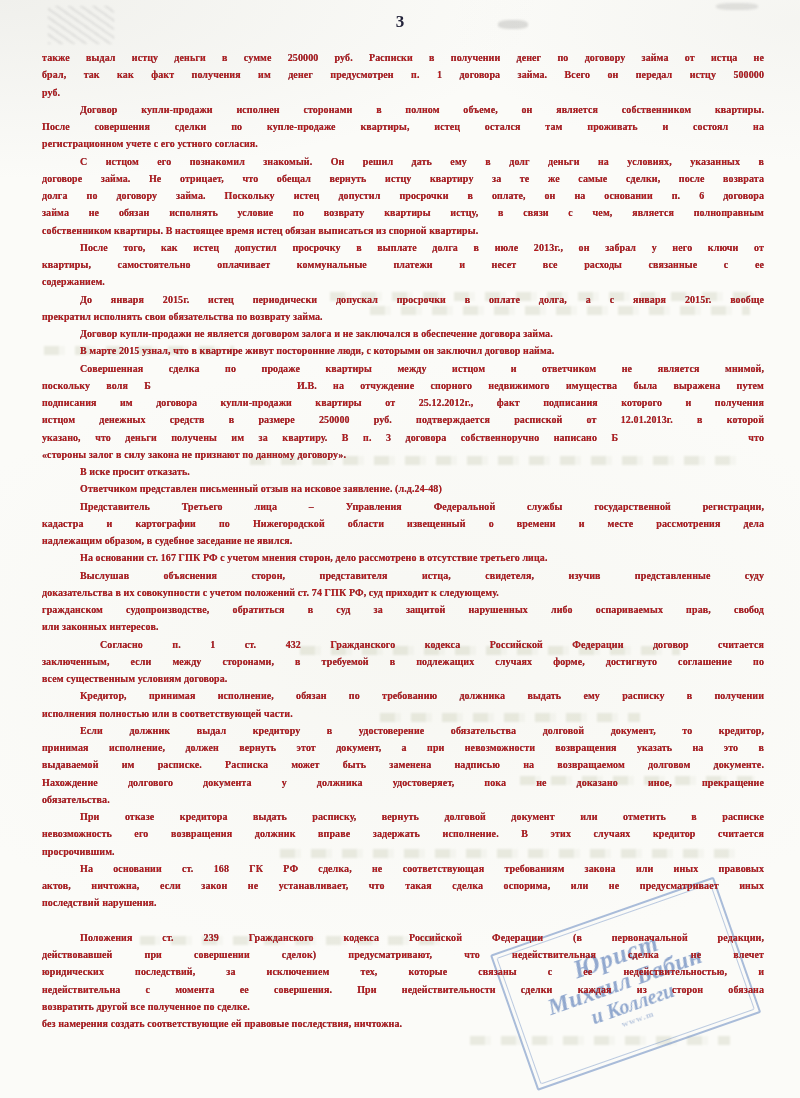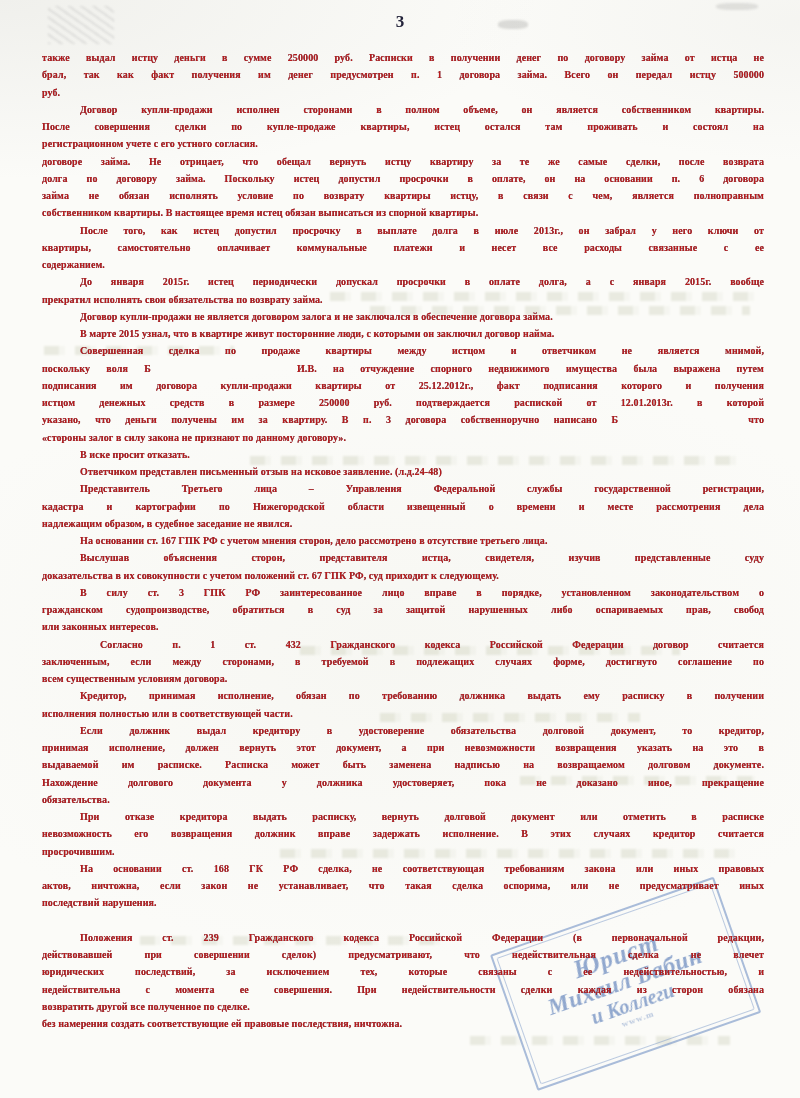--- a/index.html
+++ b/index.html
@@ -85,20 +85,21 @@
   <div class="s4">www.m</div>
 </div>
 
 <main class="doc-body">
     <div class="ln">также выдал истцу деньги в сумме 250000 руб. Расписки в получении денег по договору займа  от истца не</div>
     <div class="ln">брал, так как факт получения им денег предусмотрен п. 1 договора займа. Всего он передал истцу 500000</div>
     <div class="ln last">руб.</div>
     <div class="ln p-first">Договор купли-продажи исполнен сторонами в полном объеме, он является собственником квартиры.</div>
     <div class="ln">После совершения сделки по купле-продаже квартиры,  истец остался там проживать и состоял на</div>
     <div class="ln last">регистрационном учете с его устного согласия.</div>
+    <div class="ln p-first">С истцом его познакомил знакомый. Он решил дать ему в долг деньги на условиях, указанных в</div>
     <div class="ln">договоре займа. Не отрицает, что обещал вернуть истцу квартиру за те же самые сделки, после возврата</div>
     <div class="ln">долга по договору займа. Поскольку истец допустил просрочки в оплате, он на основании п. 6 договора</div>
     <div class="ln">займа не обязан исполнять условие по возврату квартиры истцу, в связи с чем, является полноправным</div>
     <div class="ln last">собственником квартиры. В настоящее время истец обязан выписаться из спорной квартиры.</div>
     <div class="ln p-first">После того, как истец допустил просрочку в выплате долга в июле 2013г., он забрал у него ключи от</div>
     <div class="ln">квартиры, самостоятельно оплачивает коммунальные платежи и несет все расходы связанные с ее</div>
     <div class="ln last">содержанием.</div>
     <div class="ln p-first">До января 2015г. истец периодически допускал просрочки в оплате долга, а с января 2015г. вообще</div>
     <div class="ln last">прекратил исполнять свои обязательства по возврату займа.</div>
     <div class="ln last p-first">Договор купли-продажи не является договором залога и не заключался в обеспечение договора займа.</div>
@@ -109,22 +110,21 @@
     <div class="ln">истцом денежных средств в размере 250000 руб. подтверждается распиской от 12.01.2013г. в которой</div>
     <div class="ln">указано, что деньги получены им за квартиру. В п. 3 договора собственноручно написано Б&nbsp;&nbsp;&nbsp;&nbsp;&nbsp;&nbsp;&nbsp;&nbsp; что</div>
     <div class="ln last">«стороны залог в силу закона не признают по данному договору».</div>
     <div class="ln last p-first">В иске просит отказать.</div>
     <div class="ln last p-first">Ответчиком представлен письменный отзыв на исковое заявление. (л.д.24-48)</div>
     <div class="ln p-first">Представитель Третьего лица – Управления Федеральной службы государственной регистрации,</div>
     <div class="ln">кадастра и картографии по Нижегородской области извещенный о времени и месте рассмотрения дела</div>
     <div class="ln last">надлежащим образом, в судебное заседание не явился.</div>
     <div class="ln last p-first">На основании ст. 167 ГПК РФ с учетом мнения сторон, дело рассмотрено в отсутствие третьего лица.</div>
     <div class="ln p-first">Выслушав объяснения сторон, представителя истца, свидетеля,  изучив представленные суду</div>
-    <div class="ln last">доказательства в их совокупности с учетом положений ст. 67 ГПК РФ,  суд приходит к следующему.</div>
-    <div class="ln p-first">В силу ст. 3 ГПК РФ заинтересованное лицо вправе в порядке, установленном законодательством о</div>
+    <div class="ln last">доказательства в их совокупности с учетом положений ст. 74 ГПК РФ,  суд приходит к следующему.</div>
     <div class="ln">гражданском судопроизводстве, обратиться в суд за защитой нарушенных либо оспариваемых прав, свобод</div>
     <div class="ln last">или законных интересов.</div>
     <div class="ln p-first indent2">Согласно п. 1 ст. 432 Гражданского кодекса Российской Федерации договор считается</div>
     <div class="ln">заключенным, если между сторонами, в требуемой в подлежащих случаях форме, достигнуто соглашение по</div>
     <div class="ln last">всем существенным условиям договора.</div>
     <div class="ln p-first">Кредитор, принимая исполнение, обязан по требованию должника выдать ему расписку в получении</div>
     <div class="ln last">исполнения полностью или в соответствующей части.</div>
     <div class="ln p-first">Если должник выдал кредитору в удостоверение обязательства долговой документ, то кредитор,</div>
     <div class="ln">принимая исполнение, должен вернуть этот документ, а при невозможности возвращения указать на это в</div>
     <div class="ln">выдаваемой им расписке. Расписка может быть заменена надписью на возвращаемом долговом документе.</div>

